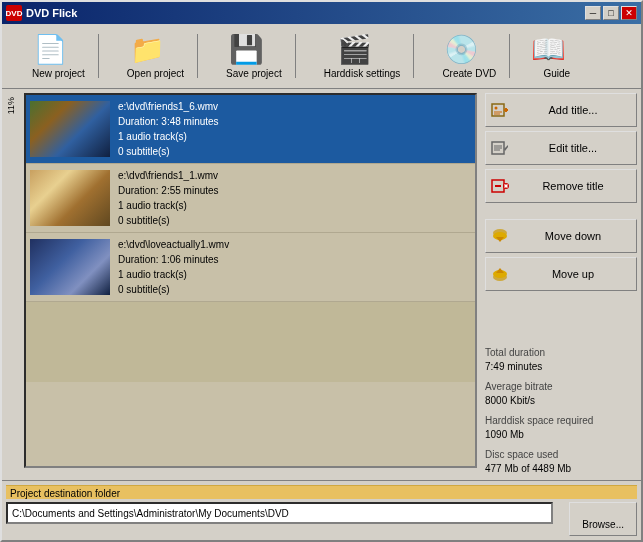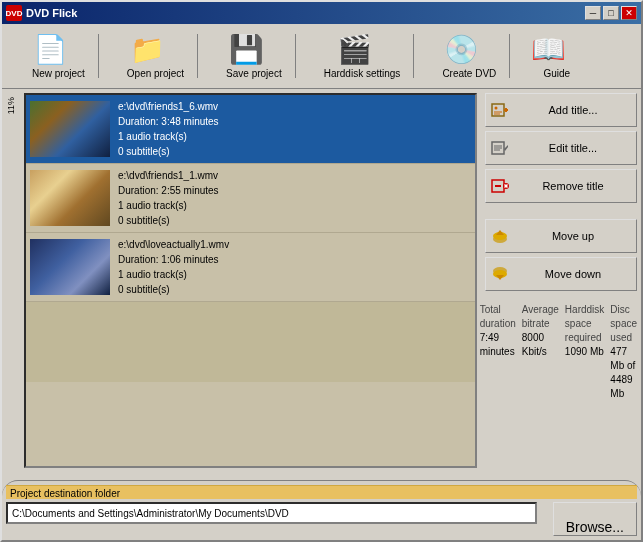--- a/index.html
+++ b/index.html
@@ -196,21 +196,21 @@
       font-family: inherit;
     }
     .browse-btn {
       height: 26px;
       padding: 16px 12px;
       background: #d4d0c8;
       border: 1px solid #808080;
       border-top-color: #dfdfdf;
       border-left-color: #dfdfdf;
       cursor: pointer;
-      font-size: 14px;
+      font-size: 10px;
       font-family: inherit;
     }
     .right-panel {
       width: 160px;
       flex-shrink: 0;
       display: flex;
       flex-direction: column;
       padding: 4px;
       gap: 4px;
     }
@@ -237,25 +237,24 @@
       align-items: center;
       justify-content: center;
     }
     .action-btn-label {
       flex: 1;
       text-align: center;
     }
     .info-section {
       flex: 1;
       display: flex;
-      flex-direction: row;
+      flex-direction: column;
       justify-content: flex-end;
       gap: 6px;
       padding-top: 8px;
-      margin-left: 39px;
     }
     .info-block {
       font-size: 10px;
       color: #000;
       line-height: 1.4;
     }
     .info-block .info-label {
       color: #444;
     }
     .dest-bar {
@@ -265,21 +264,20 @@
       font-size: 10px;
     }
     .bottom-bar {
       background: #d4d0c8;
       border-top: 1px solid #808080;
       padding: 4px;
       display: flex;
       flex-direction: column;
       gap: 3px;
       flex-shrink: 0;
-      border-radius: 16px;
     }
   </style>
 </head>
 <body>
 
 <div class="window">
 
   <div class="title-bar">
     <div class="title-bar-left">
       <div class="title-icon">
@@ -428,39 +426,39 @@
           </svg>
         </div>
         <span class="action-btn-label">Remove title</span>
       </button>
 
       <div style="height:8px;"></div>
 
       <button class="action-btn">
         <div class="action-btn-icon">
           <svg width="18" height="18" viewBox="0 0 18 18">
+            <ellipse cx="9" cy="6" rx="7" ry="4" fill="#cc9900" opacity="0.7"></ellipse>
+            <ellipse cx="9" cy="9" rx="7" ry="4" fill="#ddaa00"></ellipse>
+            <polygon points="9,15 5,10 13,10" fill="#cc8800"></polygon>
+          </svg>
+        </div>
+        <span class="action-btn-label">Move down</span>
+      </button>
+
+      <button class="action-btn">
+        <div class="action-btn-icon">
+          <svg width="18" height="18" viewBox="0 0 18 18">
             <ellipse cx="9" cy="12" rx="7" ry="4" fill="#cc9900" opacity="0.7"></ellipse>
             <ellipse cx="9" cy="9" rx="7" ry="4" fill="#ddaa00"></ellipse>
             <polygon points="9,3 5,8 13,8" fill="#cc8800"></polygon>
           </svg>
         </div>
         <span class="action-btn-label">Move up</span>
       </button>
 
-      <button class="action-btn">
-        <div class="action-btn-icon">
-          <svg width="18" height="18" viewBox="0 0 18 18">
-            <ellipse cx="9" cy="6" rx="7" ry="4" fill="#cc9900" opacity="0.7"></ellipse>
-            <ellipse cx="9" cy="9" rx="7" ry="4" fill="#ddaa00"></ellipse>
-            <polygon points="9,15 5,10 13,10" fill="#cc8800"></polygon>
-          </svg>
-        </div>
-        <span class="action-btn-label">Move down</span>
-      </button>
-
       <div class="info-section">
         <div class="info-block">
           <div class="info-label">Total duration</div>
           <div>7:49 minutes</div>
         </div>
         <div class="info-block">
           <div class="info-label">Average bitrate</div>
           <div>8000 Kbit/s</div>
         </div>
         <div class="info-block">

